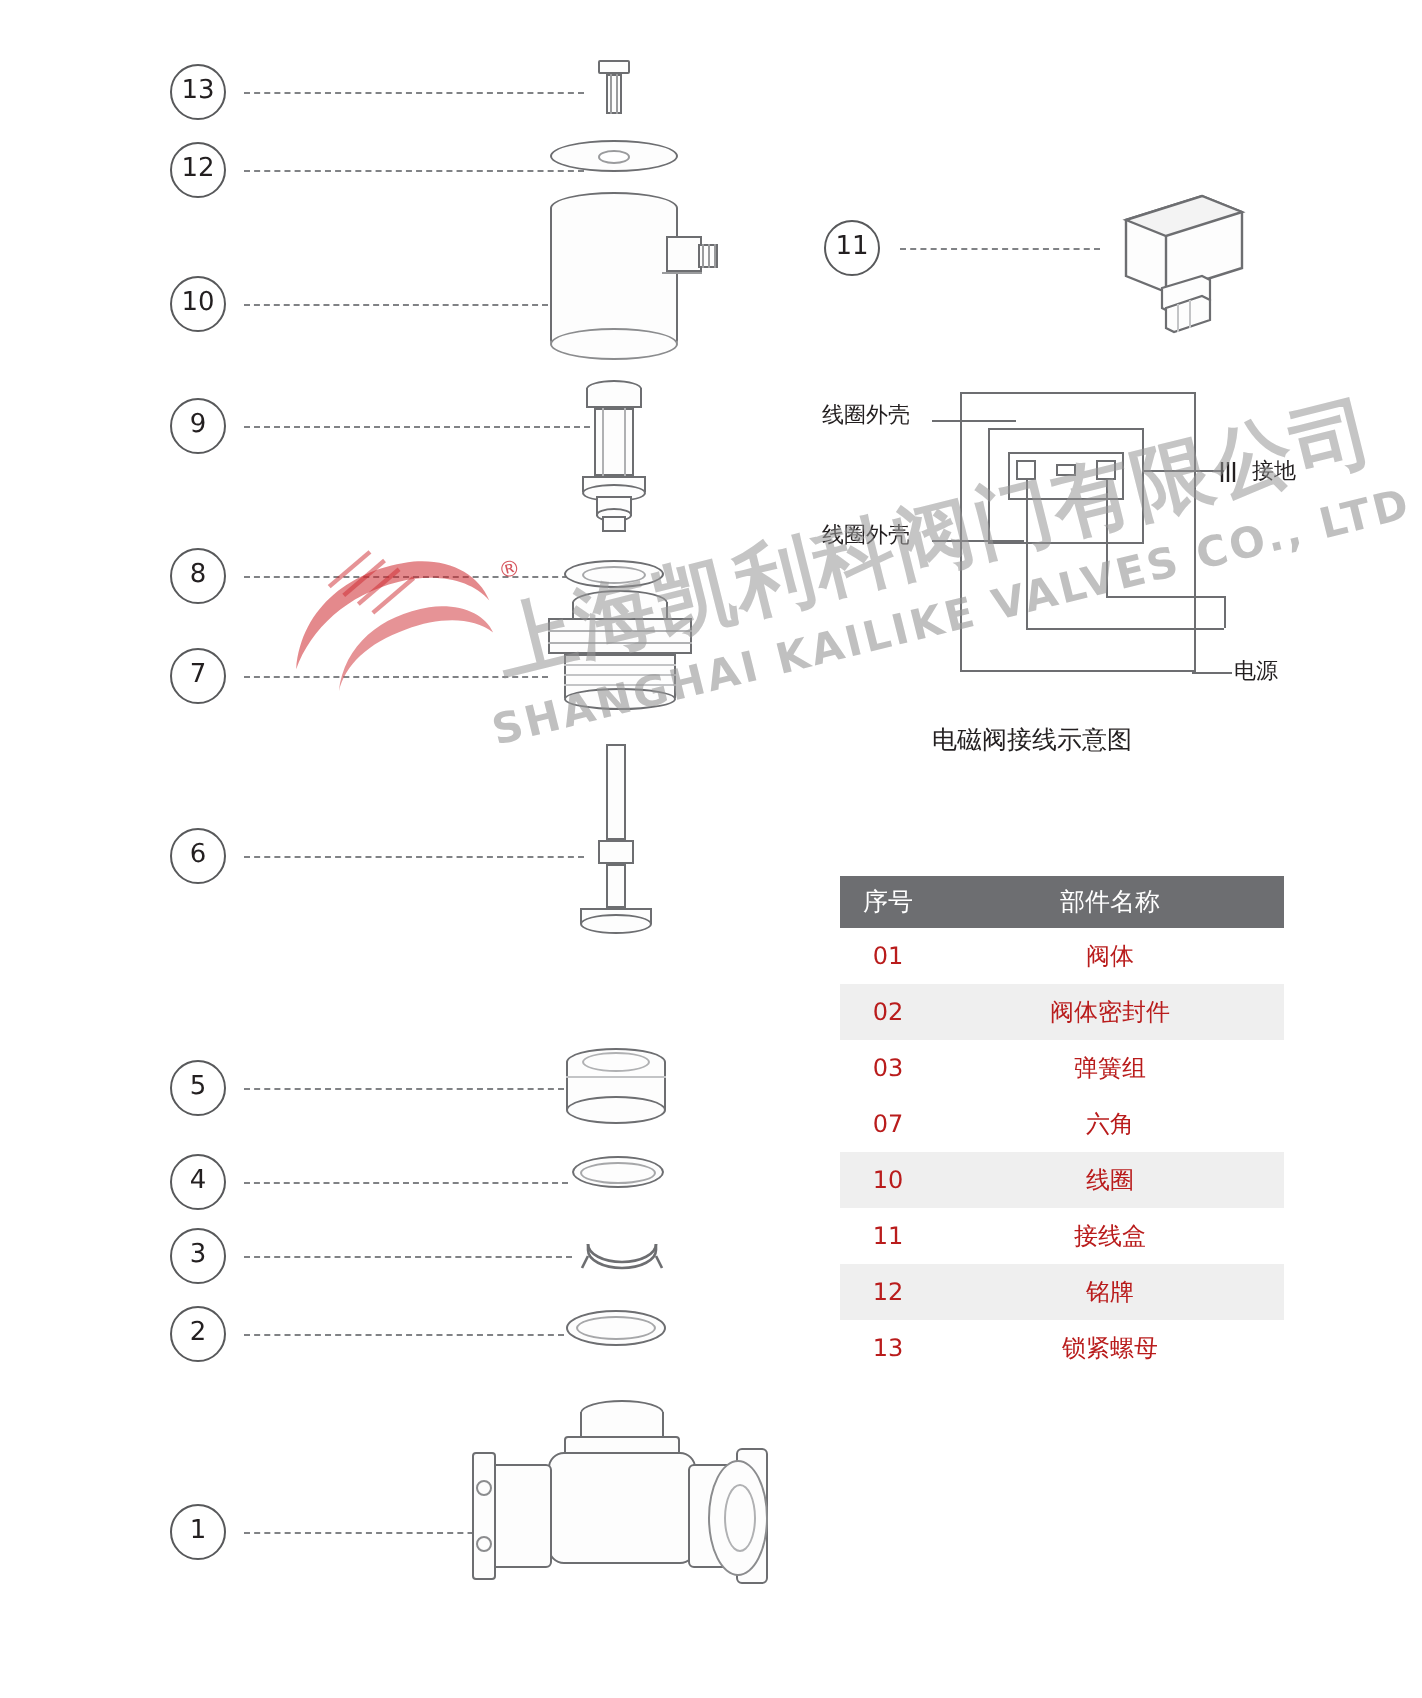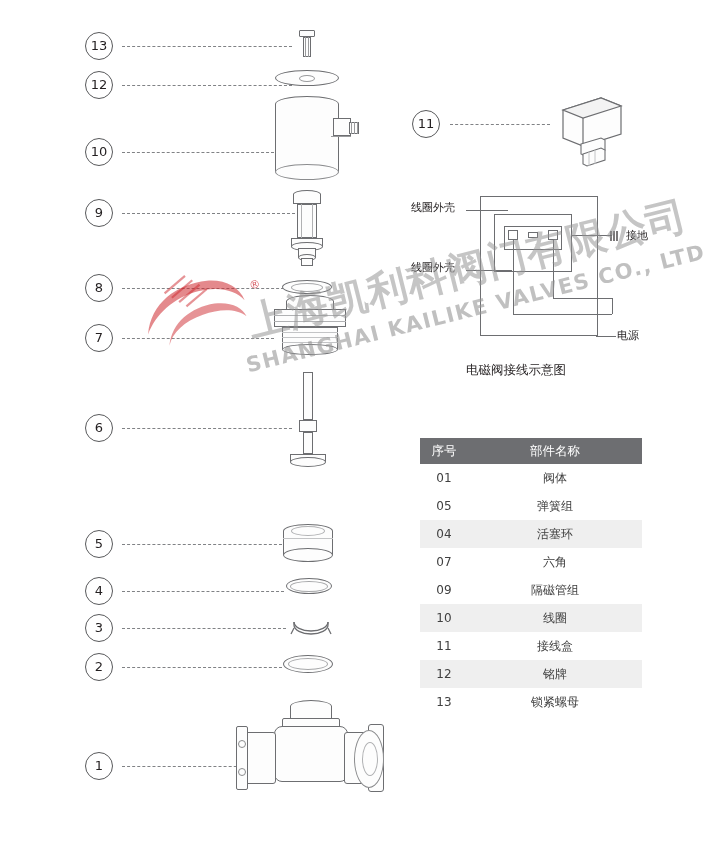--- a/index.html
+++ b/index.html
@@ -104,21 +104,21 @@
   .parts-table th {
     background: #6d6e71;
     color: #ffffff;
     font-weight: normal;
     height: 24px;
     font-size: 12.5px;
   }
   .parts-table td {
     height: 26px;
     text-align: center;
-    color: #404040;
+    color: #b91c1c;
     border: none;
   }
   .parts-table tr.alt td { background: #efefef; }
   .parts-table tr td:first-child { width: 46px; }
   .parts-table th:first-child { width: 46px; }
 
   
   .watermark {
     position: absolute;
     left: 120px;
@@ -375,35 +375,31 @@
       <tr>
         <th>序号</th>
         <th>部件名称</th>
       </tr>
     </thead>
     <tbody>
       <tr>
           <td>01</td>
           <td>阀体</td>
         </tr>
-      <tr>
-          <td>05</td>
+      <tr class="alt">
+          <td>02</td>
+          <td>阀体密封件</td>
+        </tr>
+      <tr>
+          <td>03</td>
           <td>弹簧组</td>
-        </tr>
-      <tr class="alt">
-          <td>04</td>
-          <td>活塞环</td>
         </tr>
       <tr>
           <td>07</td>
           <td>六角</td>
-        </tr>
-      <tr>
-          <td>09</td>
-          <td>隔磁管组</td>
         </tr>
       <tr class="alt">
           <td>10</td>
           <td>线圈</td>
         </tr>
       <tr>
           <td>11</td>
           <td>接线盒</td>
         </tr>
       <tr class="alt">

